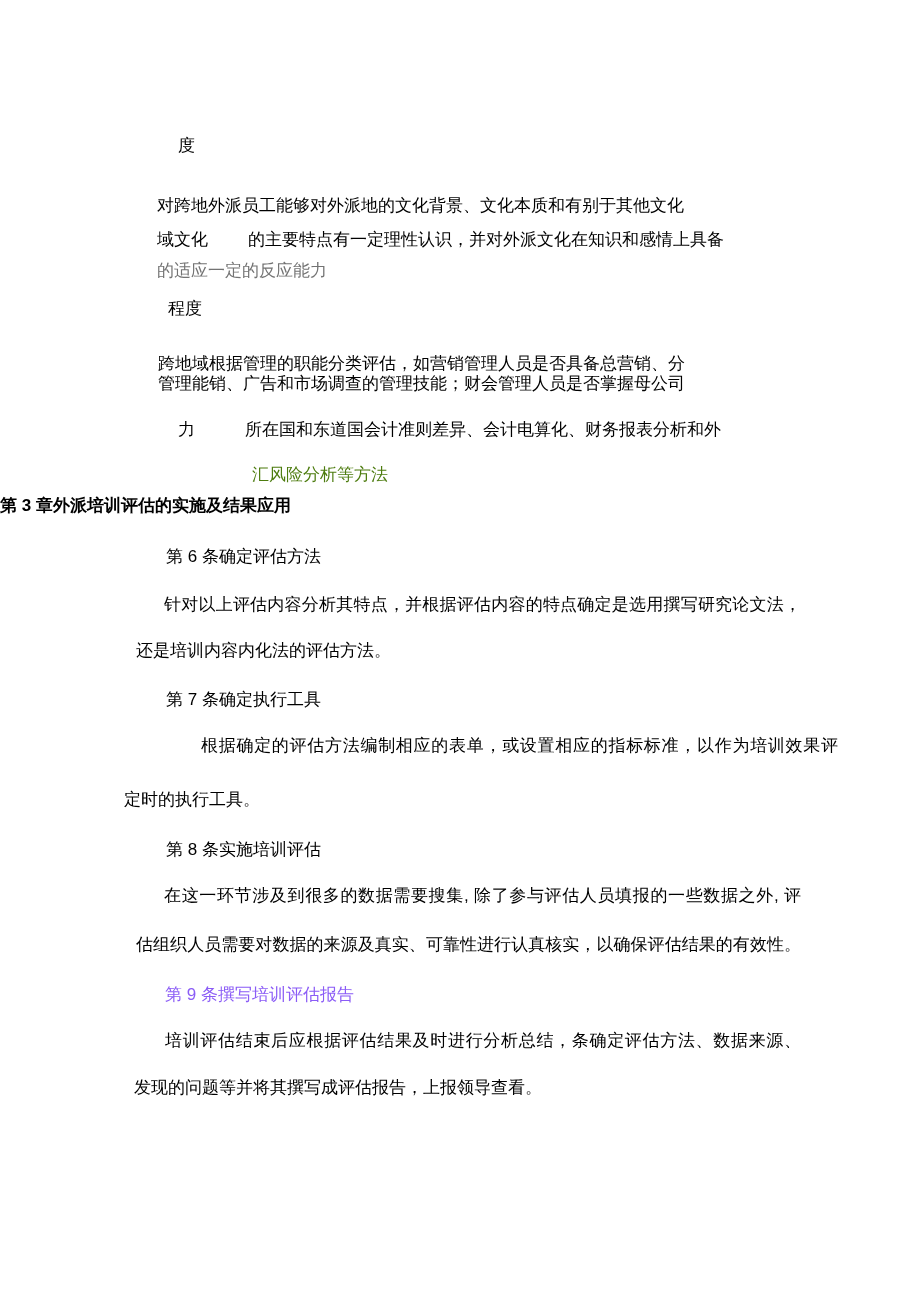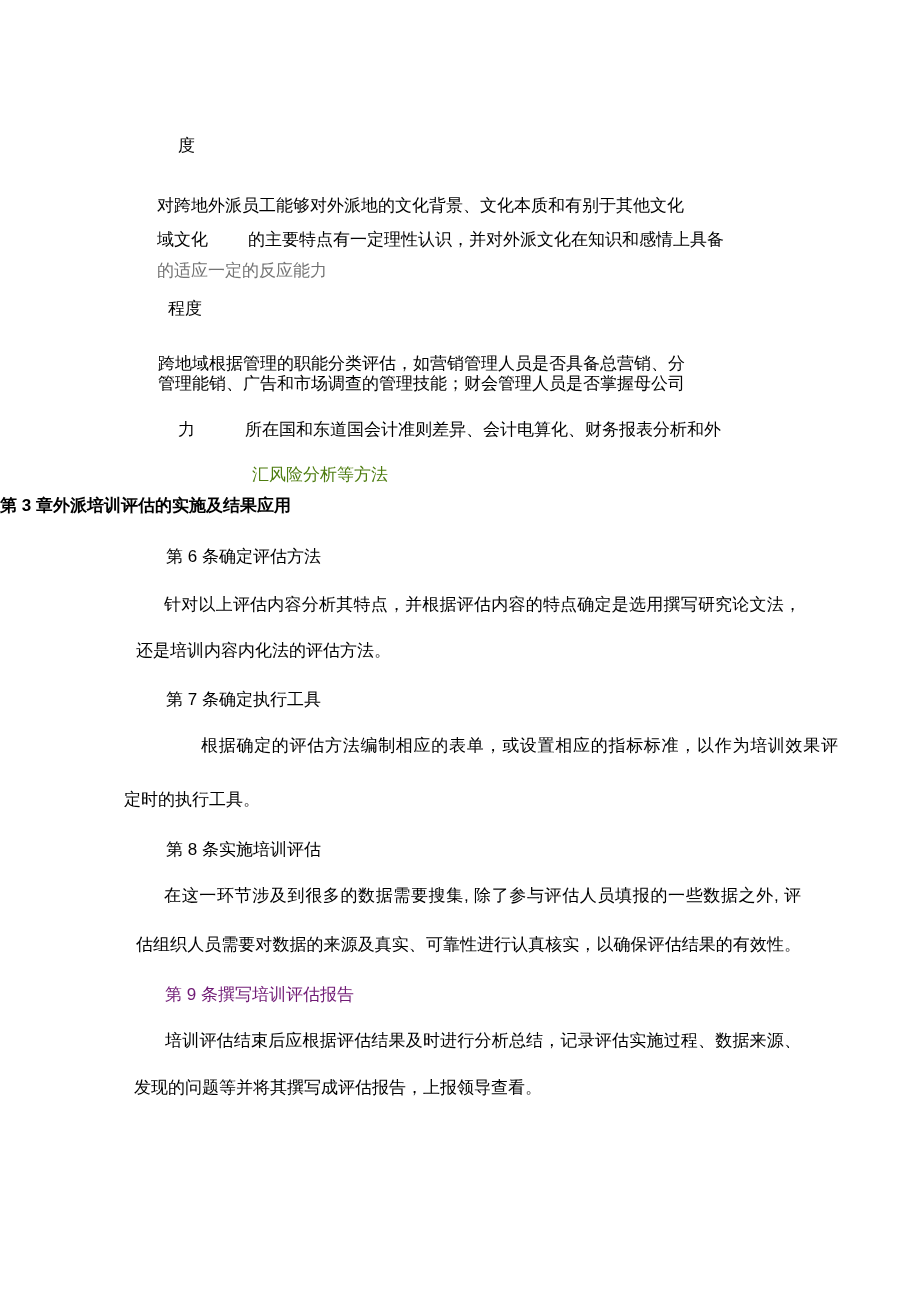--- a/index.html
+++ b/index.html
@@ -53,17 +53,17 @@
       <div class="text-line heading" style="left: 0px; top: 496px; width: 920px; color: rgb(0, 0, 0);">第 3 章外派培训评估的实施及结果应用</div>
       <div class="text-line" style="left: 166px; top: 547px; color: rgb(0, 0, 0);">第 6 条确定评估方法</div>
       <div class="text-line justify" style="left: 164px; top: 595px; width: 637px; color: rgb(0, 0, 0);">针对以上评估内容分析其特点，并根据评估内容的特点确定是选用撰写研究论文法，</div>
       <div class="text-line" style="left: 136px; top: 641px; color: rgb(0, 0, 0);">还是培训内容内化法的评估方法。</div>
       <div class="text-line" style="left: 166px; top: 690px; color: rgb(0, 0, 0);">第 7 条确定执行工具</div>
       <div class="text-line justify" style="left: 164px; top: 736px; width: 637px; color: rgb(0, 0, 0); margin-left: 37px;">根据确定的评估方法编制相应的表单，或设置相应的指标标准，以作为培训效果评</div>
       <div class="text-line" style="left: 124px; top: 790px; color: rgb(0, 0, 0);">定时的执行工具。</div>
       <div class="text-line" style="left: 166px; top: 840px; color: #000000;">第 8 条实施培训评估</div>
       <div class="text-line justify" style="left: 164px; top: 886px; width: 637px; color: rgb(0, 0, 0);">在这一环节涉及到很多的数据需要搜集, 除了参与评估人员填报的一些数据之外, 评</div>
       <div class="text-line justify" style="left: 136px; top: 935px; width: 665px; color: rgb(0, 0, 0);">估组织人员需要对数据的来源及真实、可靠性进行认真核实，以确保评估结果的有效性。</div>
-      <div class="text-line" style="left: 165px; top: 985px; color: #701a75;">第 9 条撰写培训评估报告</div>
-      <div class="text-line justify" style="left: 165px; top: 1031px; width: 636px; color: rgb(0, 0, 0);">培训评估结束后应根据评估结果及时进行分析总结，记录评估实施过程、数据来源、</div>
+      <div class="text-line" style="left: 165px; top: 985px; color: #8b5cf6;">第 9 条撰写培训评估报告</div>
+      <div class="text-line justify" style="left: 165px; top: 1031px; width: 636px; color: rgb(0, 0, 0);">培训评估结束后应根据评估结果及时进行分析总结，条确定评估方法、数据来源、</div>
       <div class="text-line" style="left: 134px; top: 1078px; color: rgb(0, 0, 0);">发现的问题等并将其撰写成评估报告，上报领导查看。</div>
     </div>
 </div>
 
 </body></html>

